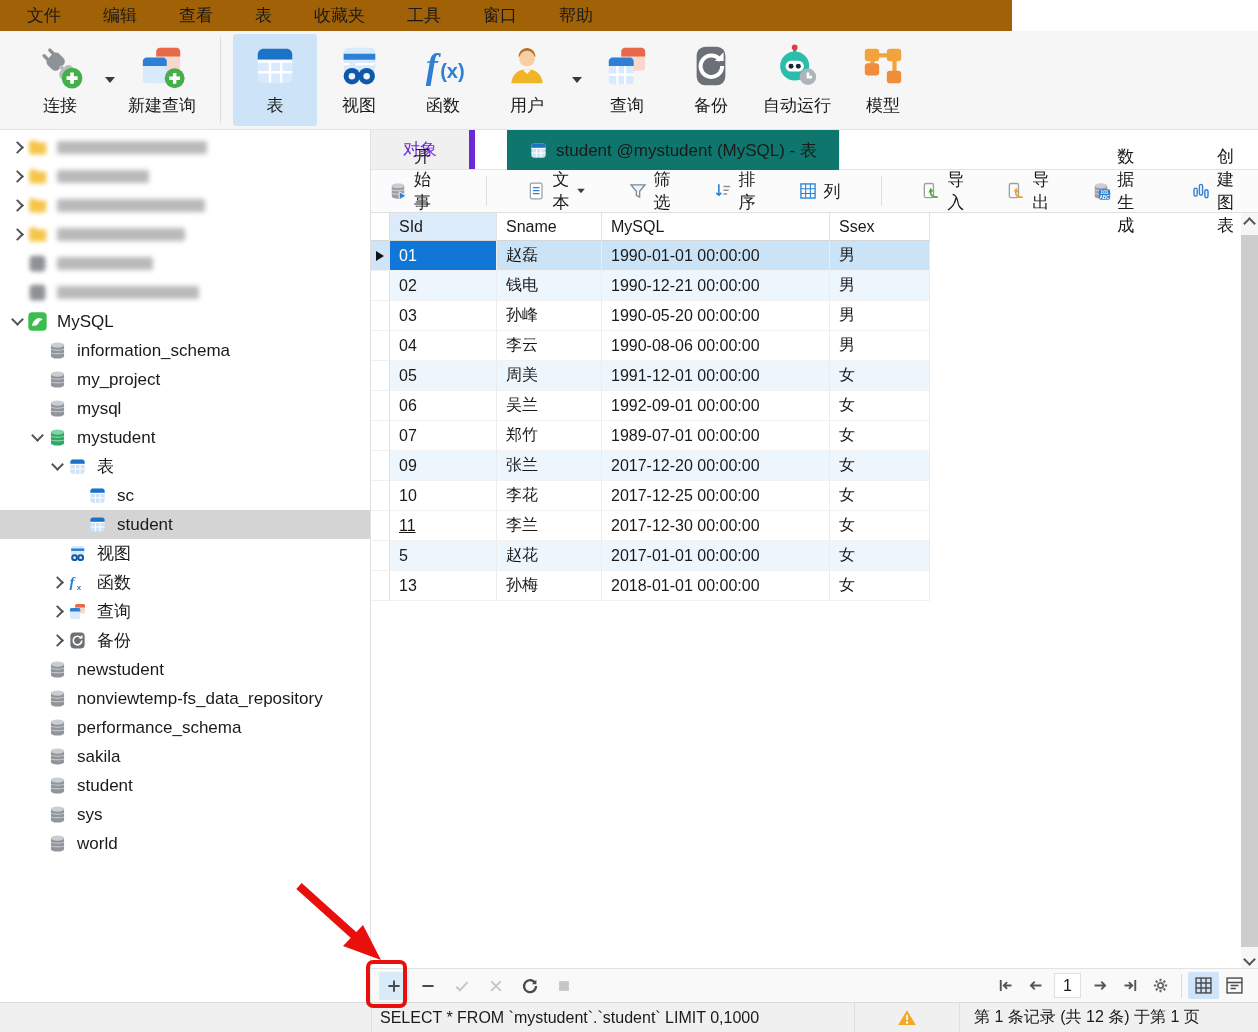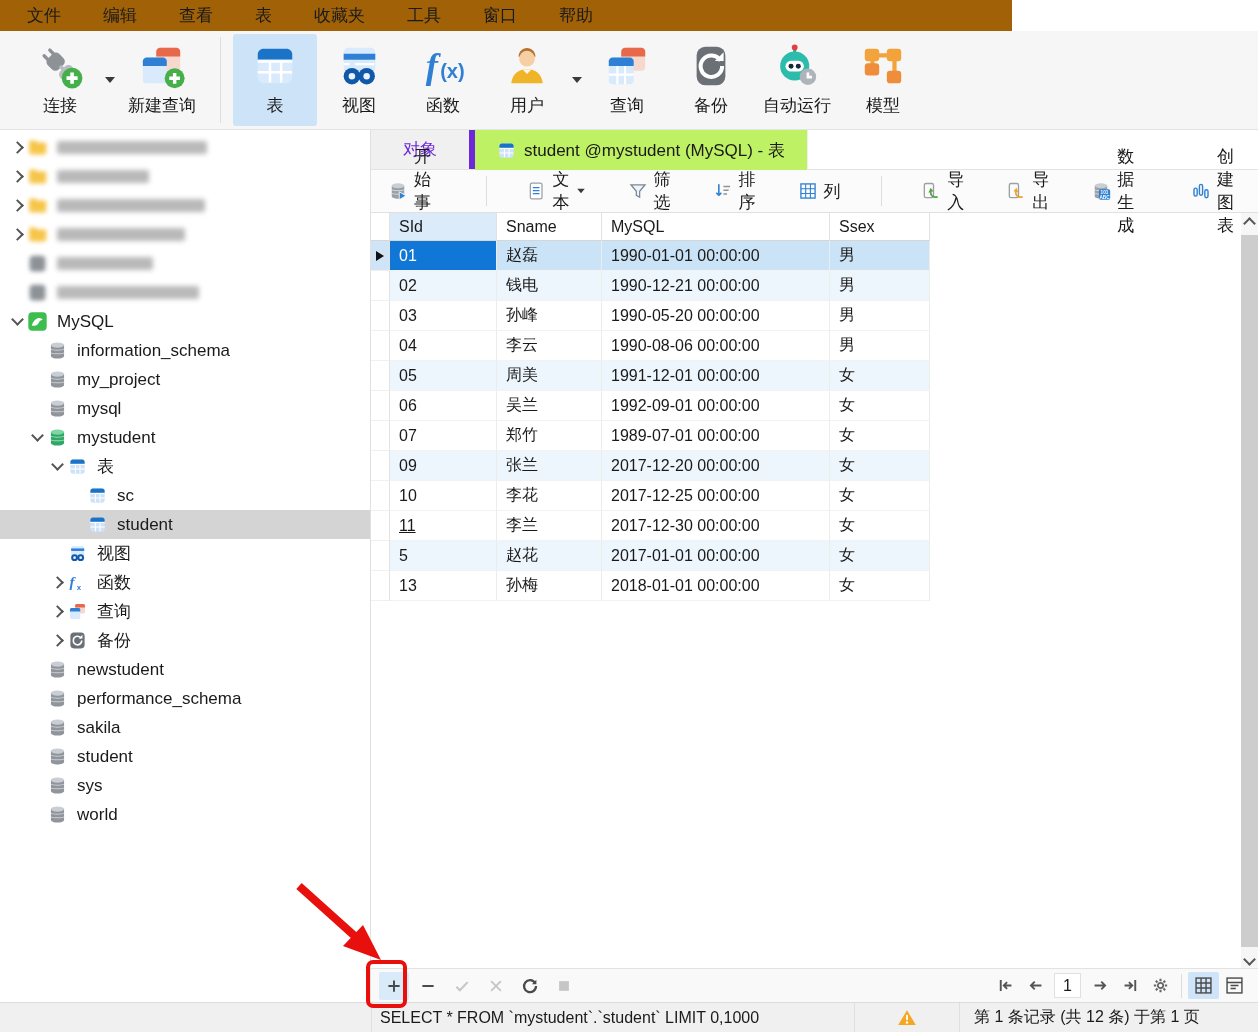--- a/index.html
+++ b/index.html
@@ -34,21 +34,21 @@
   .tree-ic { width:21px; height:21px; margin-right:9px; }
   .blur-bar { height:13px; background:#b9b9b9; border-radius:2px; filter:blur(2.5px); }
   .blur-ic { filter:blur(2px); }
 
   
   #main { position:absolute; left:371px; top:130px; width:887px; height:872px; background:#fff; }
   #tabbar { position:absolute; left:0; top:0; width:887px; height:40px; background:#fff;
             border-bottom:1px solid #e3e3e3; display:flex; }
   .tab { display:flex; align-items:center; gap:8px; padding:0 22px; font-size:17px; }
   .tab.inactive { background:#f0f0f0; color:#6d28d9; border-right:6px solid #6d28d9; width:104px; justify-content:center; }
-  .tab.active { background:#bef264; color:#1a1a1a; border-right:1px solid #eee; margin-bottom:-1px; }
+  .tab.active { background:#0f766e; color:#1a1a1a; border-right:1px solid #eee; margin-bottom:-1px;margin-left:32px; }
 
   #tbl-toolbar { position:absolute; left:0; top:40px; width:887px; height:43px; background:#fbfbfb;
                  border-bottom:1px solid #e0e0e0; display:flex; align-items:center; padding-left:8px; font-size:17px;gap:24px; }
   .tt-item { display:flex; align-items:center; gap:6px; padding:0 9px; height:34px; border-radius:3px; }
   .tt-sep { width:1px; height:30px; background:#ddd; margin:0 7px; }
 
   
   #grid { position:absolute; left:0; top:83px; background:#fff; }
   .g-header { display:flex; height:28px; }
   .g-hcell { border-right:1px solid #e2e2e2; border-bottom:1px solid #d6d6d6; font-size:16px;
@@ -472,20 +472,31 @@
       </div>
       <div class="tree-row" style="padding-left: 28px;">
         <div class="chev-slot"></div>
         <span class="ic tree-ic">
           <svg width="21" height="21" viewBox="0 0 24 24">
             <path d="M4.5 5.8v12.4c0 1.7 3.4 3 7.5 3s7.5-1.3 7.5-3V5.8z" fill="#8f959b"></path>
             <path d="M4.5 10.5c2 1.5 13 1.5 15 0M4.5 14.7c2 1.5 13 1.5 15 0" stroke="rgba(255,255,255,.55)" fill="none" stroke-width="1.2"></path>
             <ellipse cx="12" cy="5.8" rx="7.5" ry="3" fill="#c9ced4"></ellipse>
           </svg>
         </span>
+        <span>nonviewtemp-fs_data_repository</span>
+      </div>
+      <div class="tree-row" style="padding-left: 28px;">
+        <div class="chev-slot"></div>
+        <span class="ic tree-ic">
+          <svg width="21" height="21" viewBox="0 0 24 24">
+            <path d="M4.5 5.8v12.4c0 1.7 3.4 3 7.5 3s7.5-1.3 7.5-3V5.8z" fill="#8f959b"></path>
+            <path d="M4.5 10.5c2 1.5 13 1.5 15 0M4.5 14.7c2 1.5 13 1.5 15 0" stroke="rgba(255,255,255,.55)" fill="none" stroke-width="1.2"></path>
+            <ellipse cx="12" cy="5.8" rx="7.5" ry="3" fill="#c9ced4"></ellipse>
+          </svg>
+        </span>
         <span>performance_schema</span>
       </div>
       <div class="tree-row" style="padding-left: 28px;">
         <div class="chev-slot"></div>
         <span class="ic tree-ic">
           <svg width="21" height="21" viewBox="0 0 24 24">
             <path d="M4.5 5.8v12.4c0 1.7 3.4 3 7.5 3s7.5-1.3 7.5-3V5.8z" fill="#8f959b"></path>
             <path d="M4.5 10.5c2 1.5 13 1.5 15 0M4.5 14.7c2 1.5 13 1.5 15 0" stroke="rgba(255,255,255,.55)" fill="none" stroke-width="1.2"></path>
             <ellipse cx="12" cy="5.8" rx="7.5" ry="3" fill="#c9ced4"></ellipse>
           </svg>

